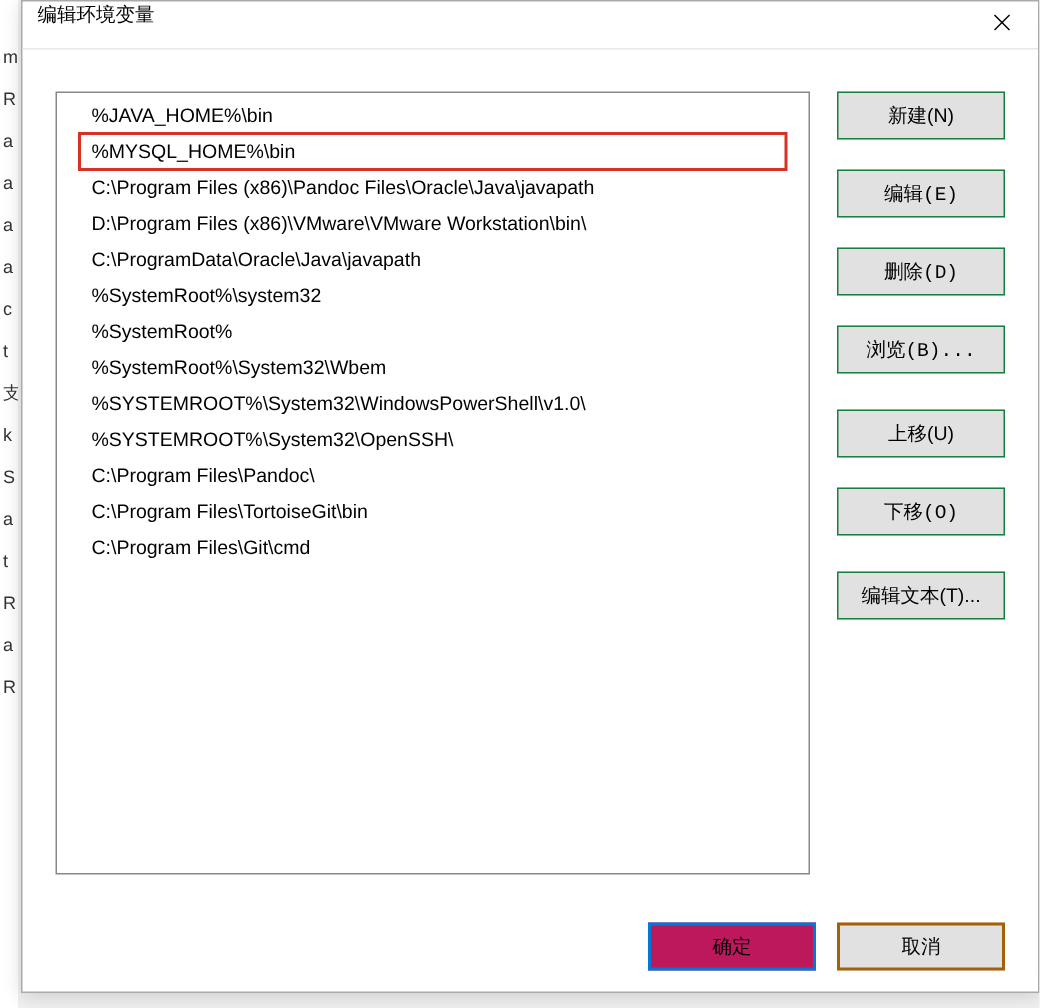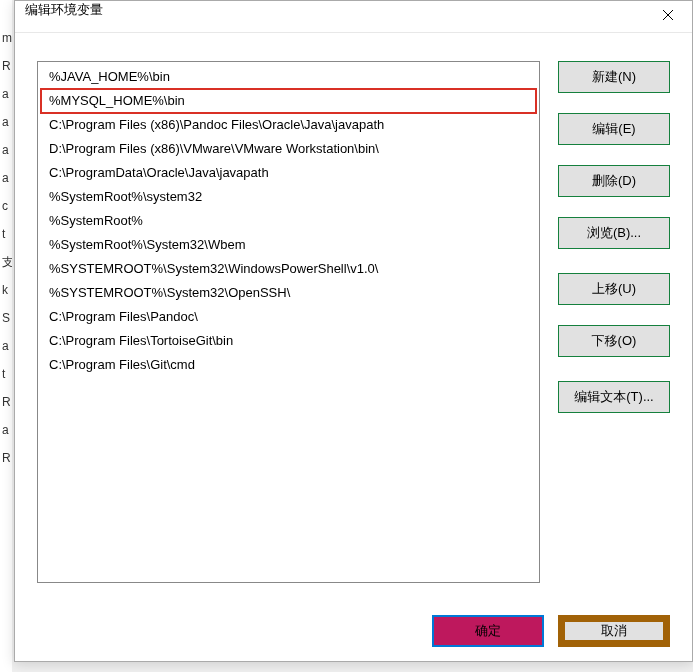--- a/index.html
+++ b/index.html
@@ -53,21 +53,21 @@
       display: flex;
       padding: 28px 22px 0 22px;
       gap: 18px;
     }
     .listbox {
       flex: 1;
       border: 1px solid #888;
       background: #fff;
       height: 522px;
       overflow: hidden;
-      padding: 3px 3px;
+      padding: 3px 15px;
     }
     .list-item {
       padding: 3px 8px;
       font-size: 13px;
       color: #000;
       cursor: default;
       line-height: 18px;
       white-space: nowrap;
       overflow: hidden;
     }
@@ -86,32 +86,32 @@
       border: 1px solid #15803d;
       background: #e1e1e1;
       font-size: 13px;
       color: #000;
       cursor: pointer;
       font-family: inherit;
       display: flex;
       align-items: center;
       justify-content: center;
     }
-    .btn + .btn { margin-top: 20px; }
+    .btn + .btn { margin-top: 20px; font-family: Liberation Mono, monospace; }
     .footer {
       height: 60px;
       display: flex;
       align-items: center;
       justify-content: flex-end;
       padding: 0 22px;
       gap: 14px;
     }
     .footer-btn {
       width: 112px; height: 32px;
-      border: 7px solid #a16207;
+      border: 2px solid #a16207;
       background: #e1e1e1;
       font-size: 13px;
       cursor: pointer;
       font-family: inherit;
     }
     .footer-btn.primary {
       border: 2px solid #0078d7;
       background: #be185d;
     }
   </style>

